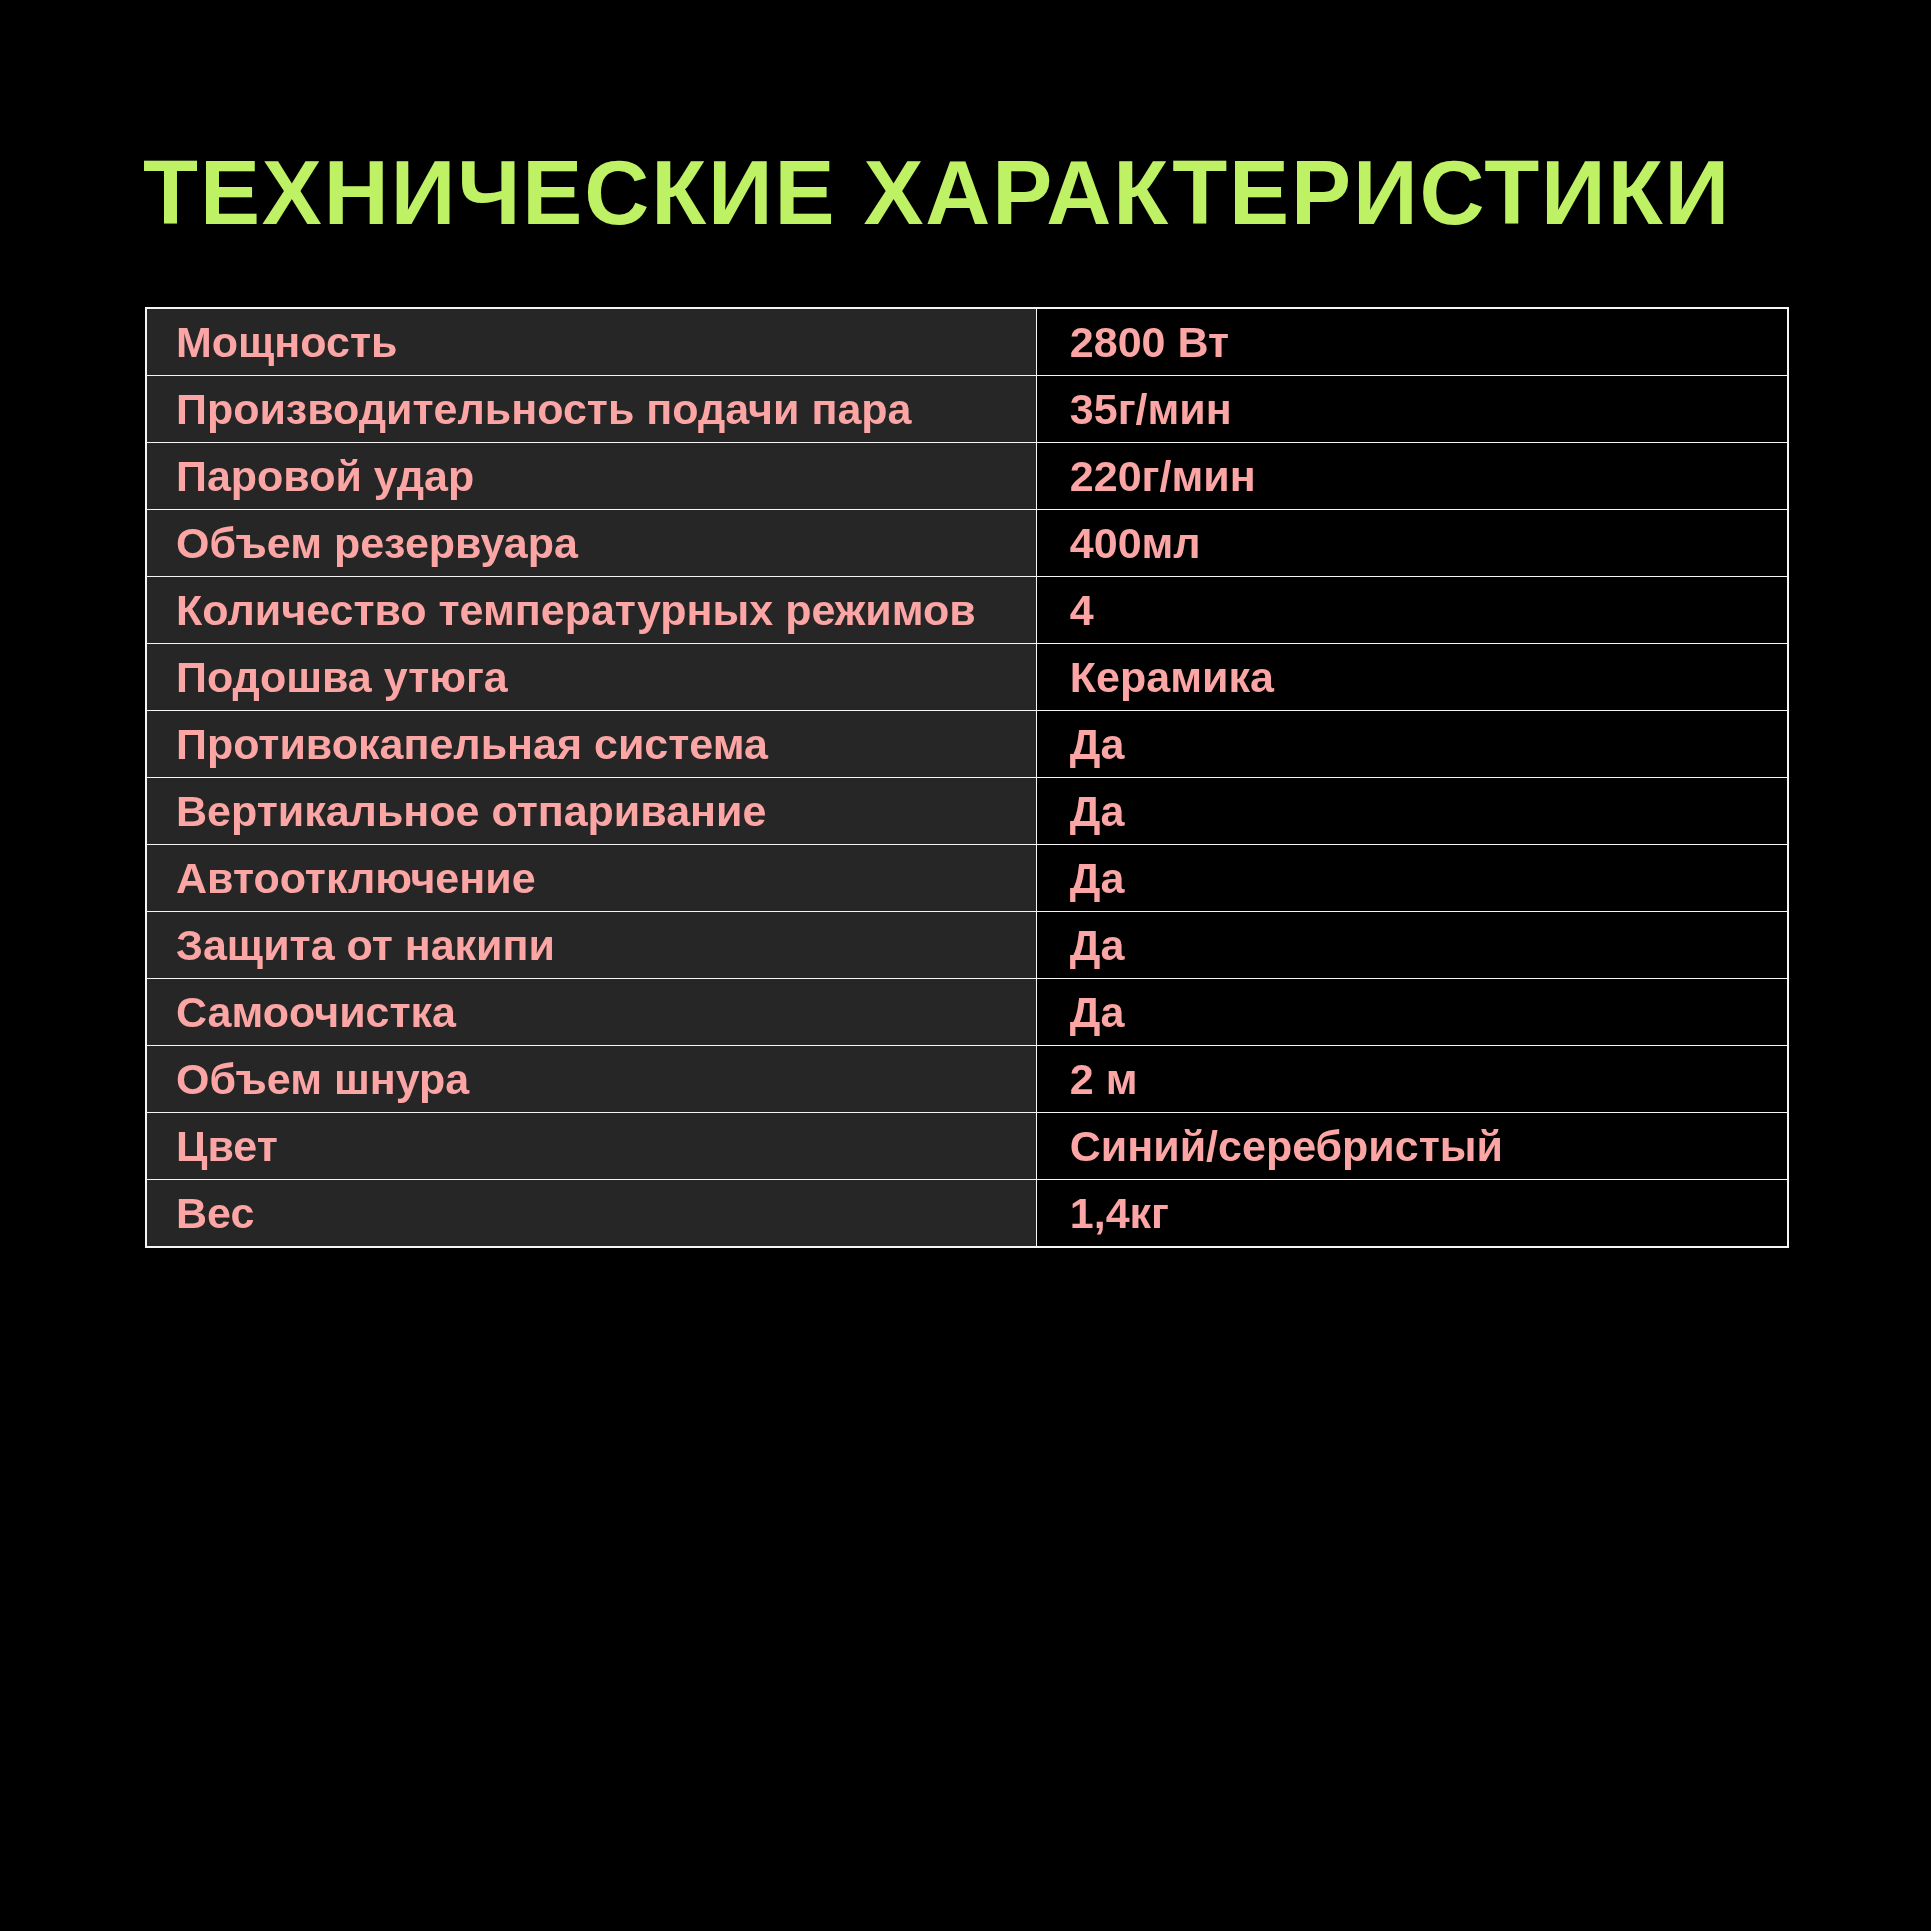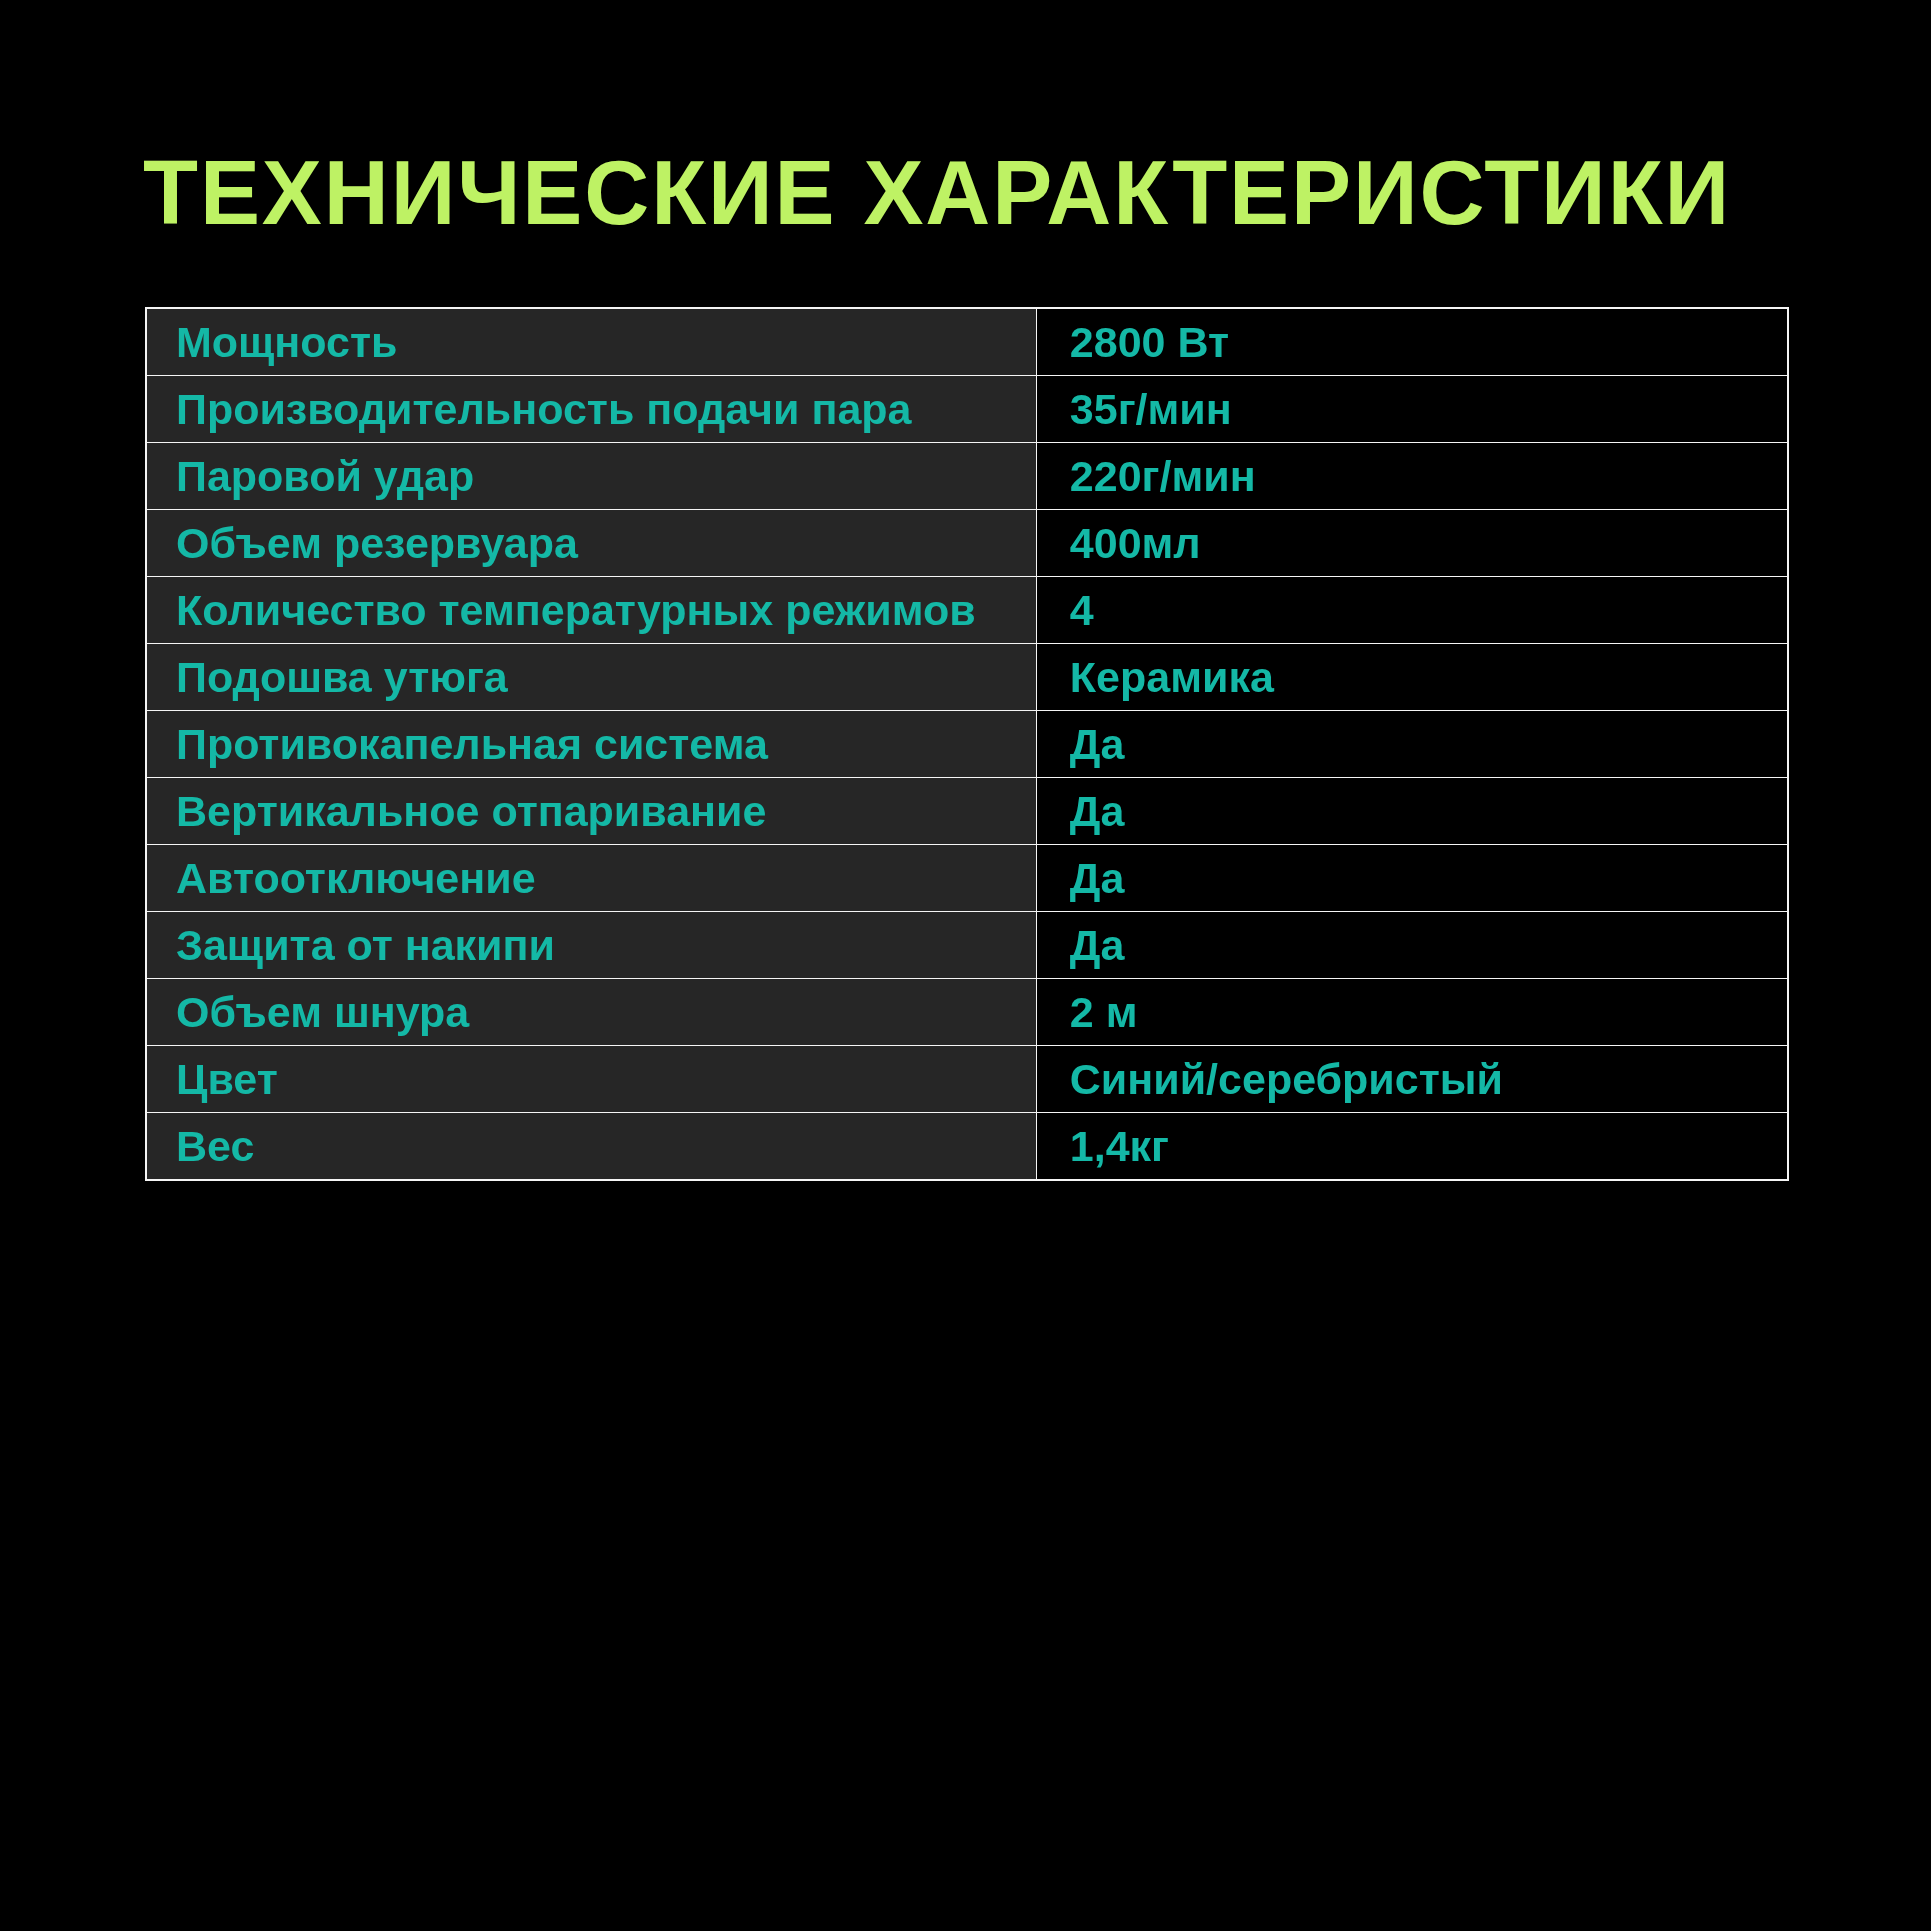--- a/index.html
+++ b/index.html
@@ -32,21 +32,21 @@
     top: 307px;
     width: 1644px;
     border-collapse: collapse;
     table-layout: fixed;
     border: 2.9px solid #f5f5f5;
   }
   table.specs td {
     border: 1.9px solid #f5f5f5;
     height: 66px;
     font-size: 43px;
-    color: #14b8a6;
+    color: #fca5a5;
     vertical-align: middle;
     white-space: nowrap;
     overflow: hidden;
     line-height: 1;
   }
   td.spec-label {
     background: #262626;
     font-weight: bold;
     width: 854px;
     padding: 0 5.8px 0 29px;
@@ -108,20 +108,24 @@
   <tr>
     <td class="spec-label">Автоотключение</td>
     <td class="spec-value">Да</td>
   </tr>
 
   <tr>
     <td class="spec-label">Защита от накипи</td>
     <td class="spec-value">Да</td>
   </tr>
 
+  <tr>
+    <td class="spec-label">Самоочистка</td>
+    <td class="spec-value">Да</td>
+  </tr>
 
   <tr>
     <td class="spec-label">Объем шнура</td>
     <td class="spec-value">2 м</td>
   </tr>
 
   <tr>
     <td class="spec-label">Цвет</td>
     <td class="spec-value">Синий/серебристый</td>
   </tr>

